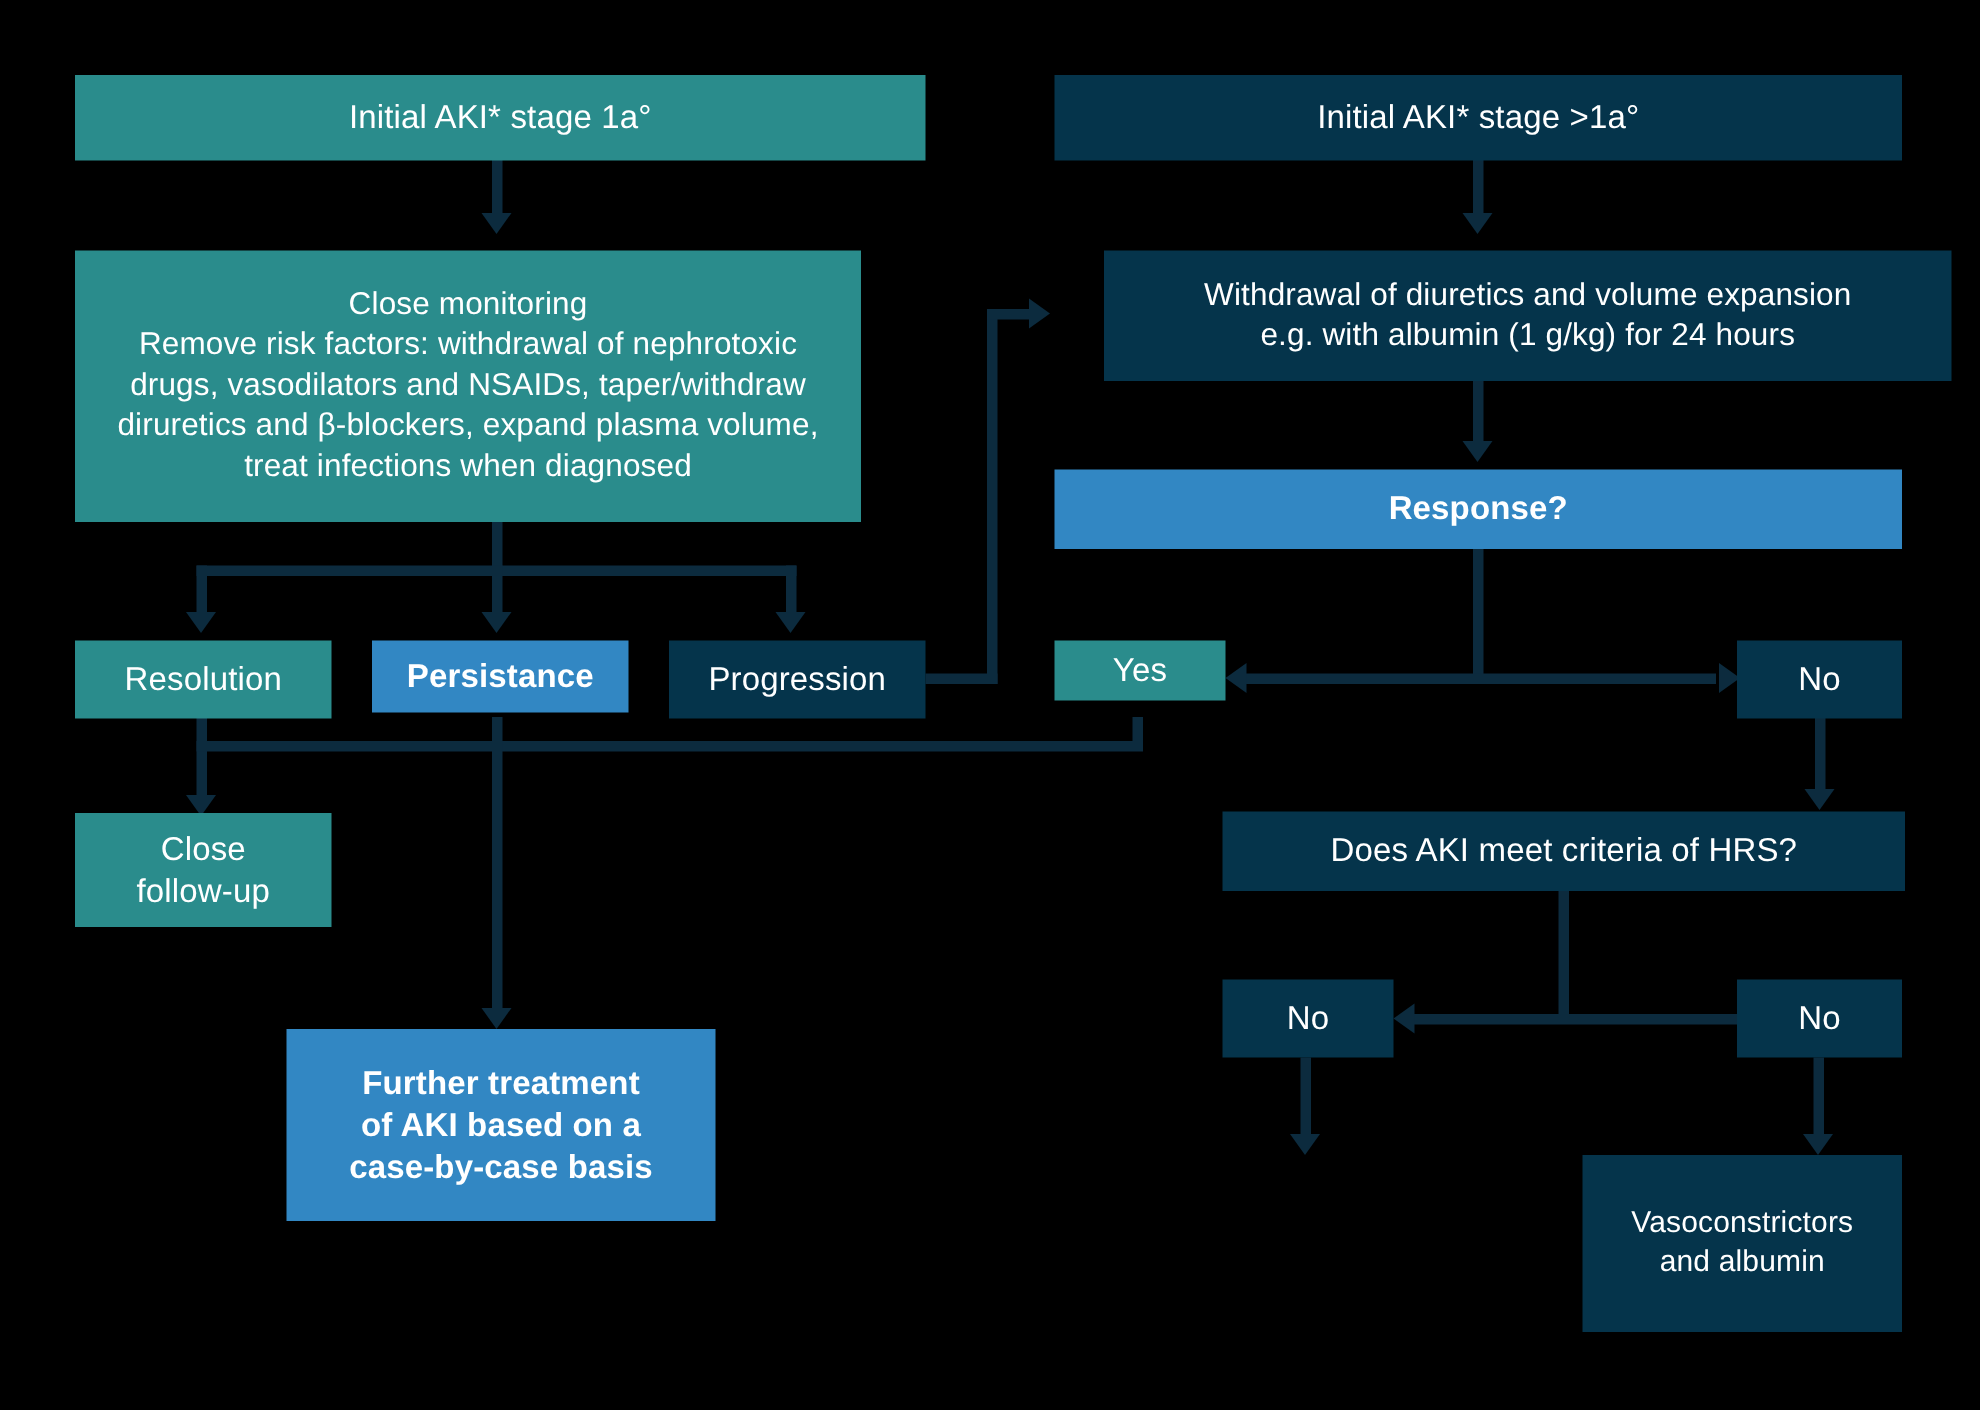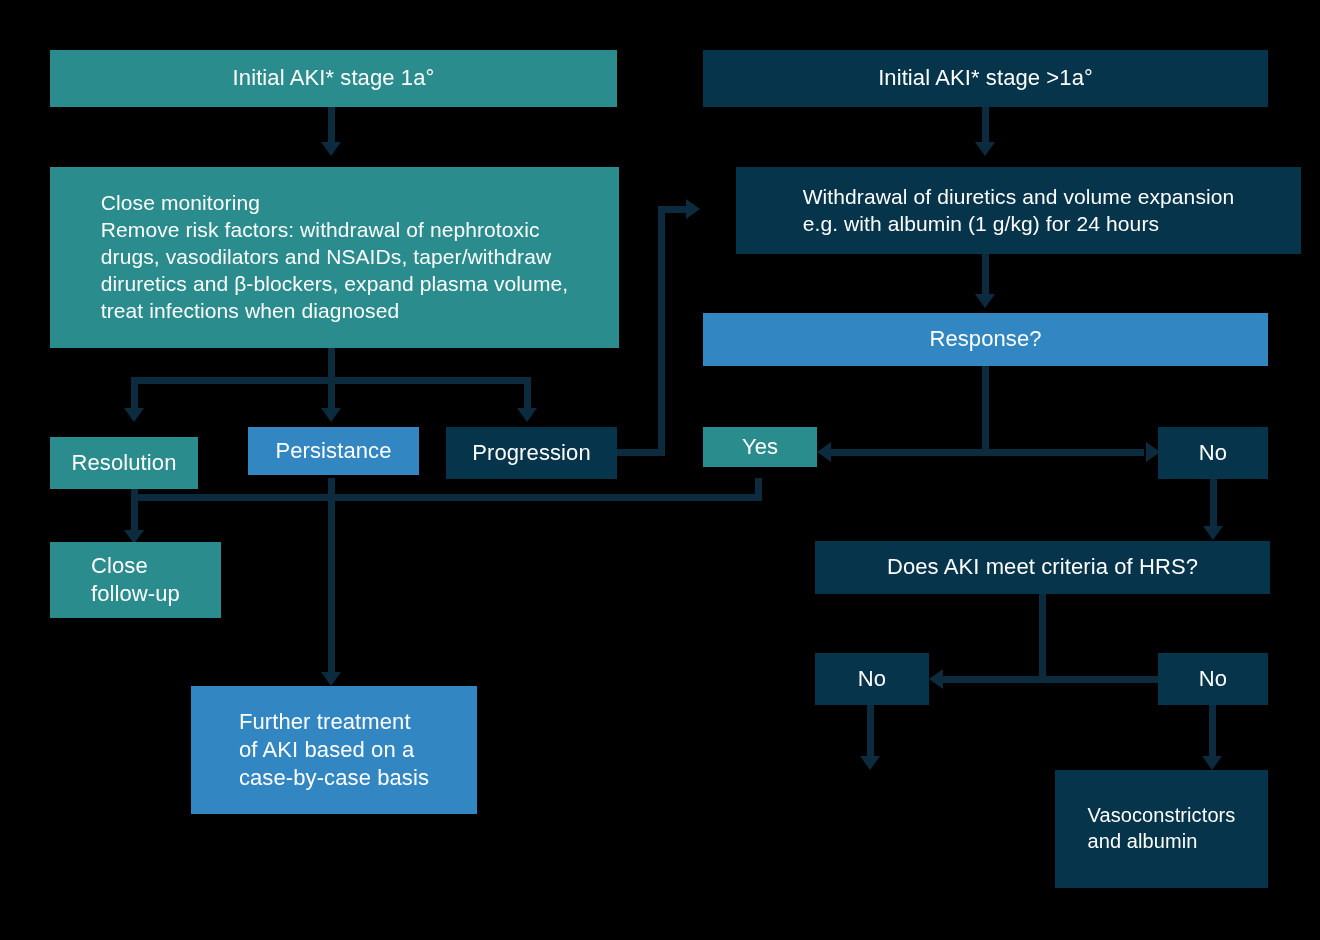--- a/index.html
+++ b/index.html
@@ -14,28 +14,29 @@
     background: #000000;
     overflow: hidden;
     font-family: "Liberation Sans", sans-serif;
   }
   .node {
     position: absolute;
     box-sizing: border-box;
     display: flex;
     align-items: center;
     justify-content: center;
+    text-align: center;
     color: #ffffff;
     line-height: 1.28;
     padding: 4px 8px;
     white-space: pre-line;
     letter-spacing: 0.1px;
   }
   .teal  { background: #2a8c8c; }
-  .blue  { background: #3287c3; }
+  .blue  { background: #3287c3; font-weight: bold; }
   .navy  { background: #05344b; }
 
   .fs-22 { font-size: 22px; }
   .fs-21 { font-size: 21px; }
   .fs-20 { font-size: 20px; }
 
   
   .ln {
     position: absolute;
     background: #0c2b3e;
@@ -112,27 +113,27 @@
   <div class="arrow ar-right" style="left:1159px; top:669px;"></div>
 
   <div class="ln" style="left:867px; top:705px; width:7px; height:55px;"></div>
   <div class="arrow ar-down" style="left:860px; top:756px;"></div>
 
   <div class="ln" style="left:1209px; top:705px; width:7px; height:55px;"></div>
   <div class="arrow ar-down" style="left:1202px; top:756px;"></div>
 
   <div class="node teal fs-22" style="left:50px; top:50px; width:567px; height:57px;">Initial AKI* stage 1a°</div>
 
-  <div class="node teal fs-21" style="left:50px; top:167px; width:569px; height:181px;">Close monitoring
+  <div class="node teal fs-21" style="left:50px; top:167px; width:524px; height:181px;">Close monitoring
 Remove risk factors: withdrawal of nephrotoxic
 drugs, vasodilators and NSAIDs, taper/withdraw
 diruretics and β-blockers, expand plasma volume,
 treat infections when diagnosed</div>
 
-  <div class="node teal fs-22" style="left:50px; top:437px; width:148px; height:52px;">Resolution</div>
+  <div class="node teal fs-22" style="left:50px; top:427px; width:171px; height:52px;">Resolution</div>
 
   <div class="node blue fs-22" style="left:248px; top:427px; width:171px; height:48px;">Persistance</div>
 
   <div class="node navy fs-22" style="left:446px; top:427px; width:171px; height:52px;">Progression</div>
 
   <div class="node teal fs-22" style="left:50px; top:542px; width:171px; height:76px;">Close
 follow-up</div>
 
   <div class="node blue fs-22" style="left:191px; top:686px; width:286px; height:128px;">Further treatment
 of AKI based on a

